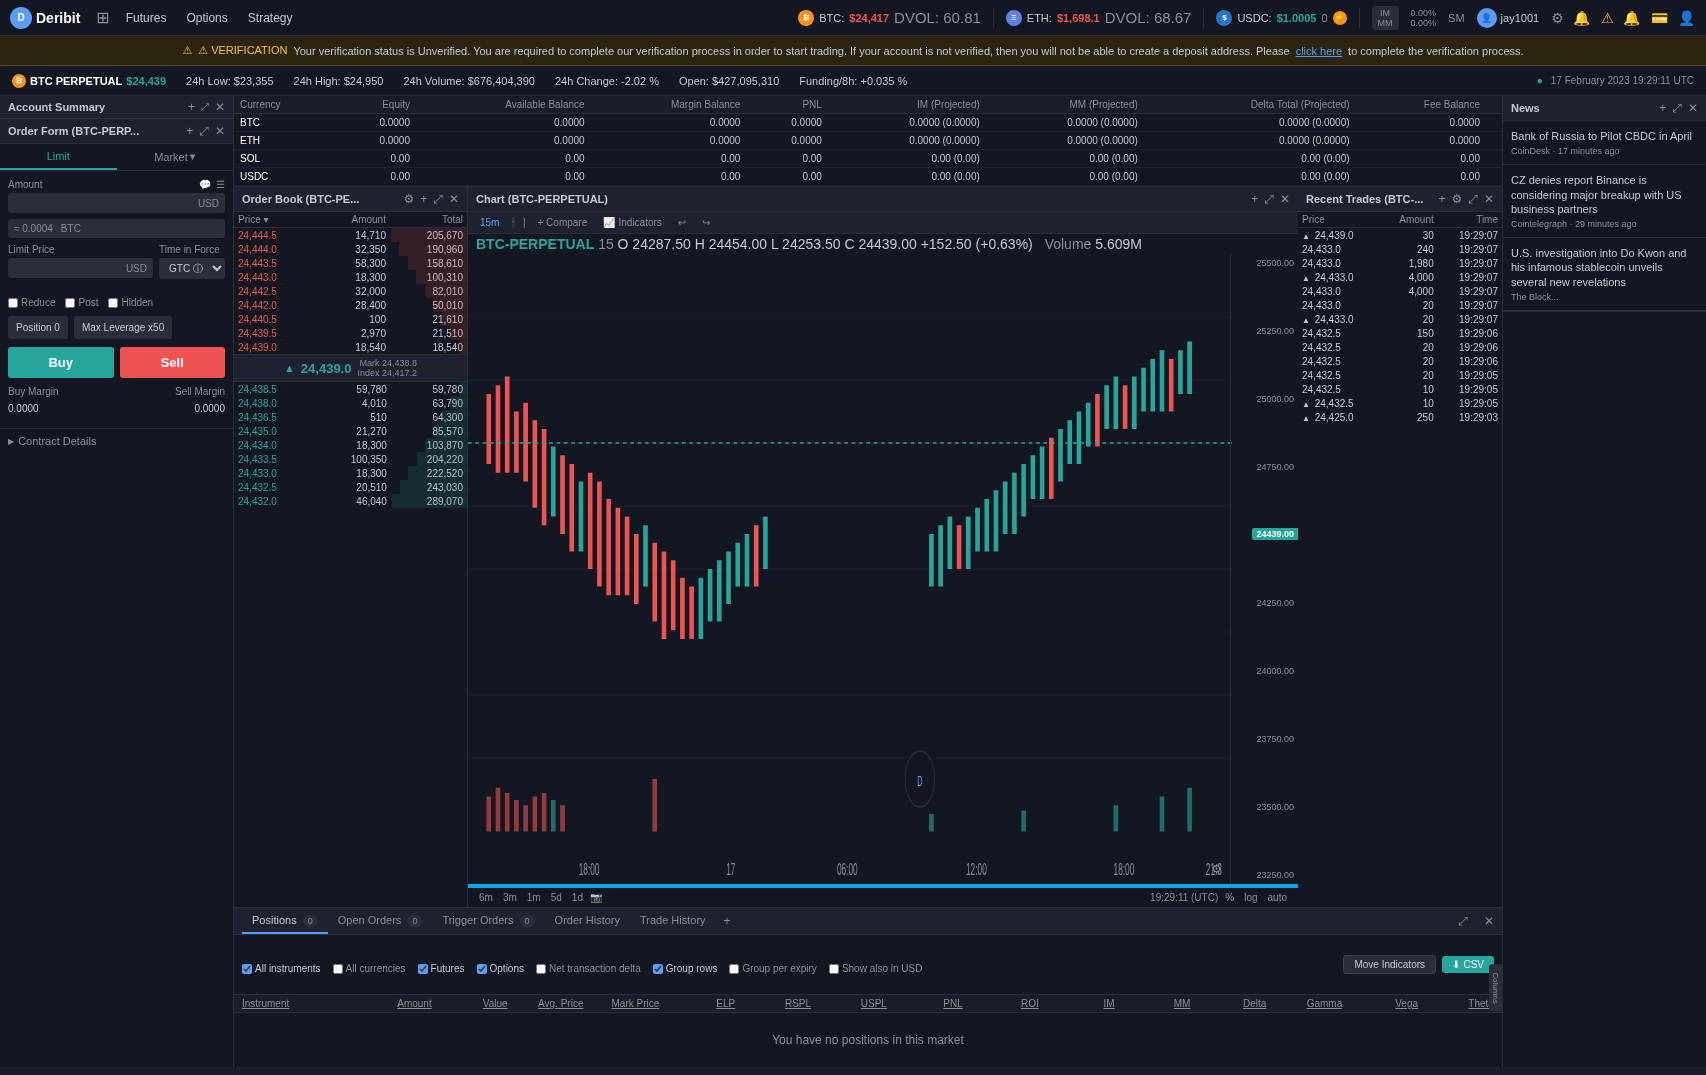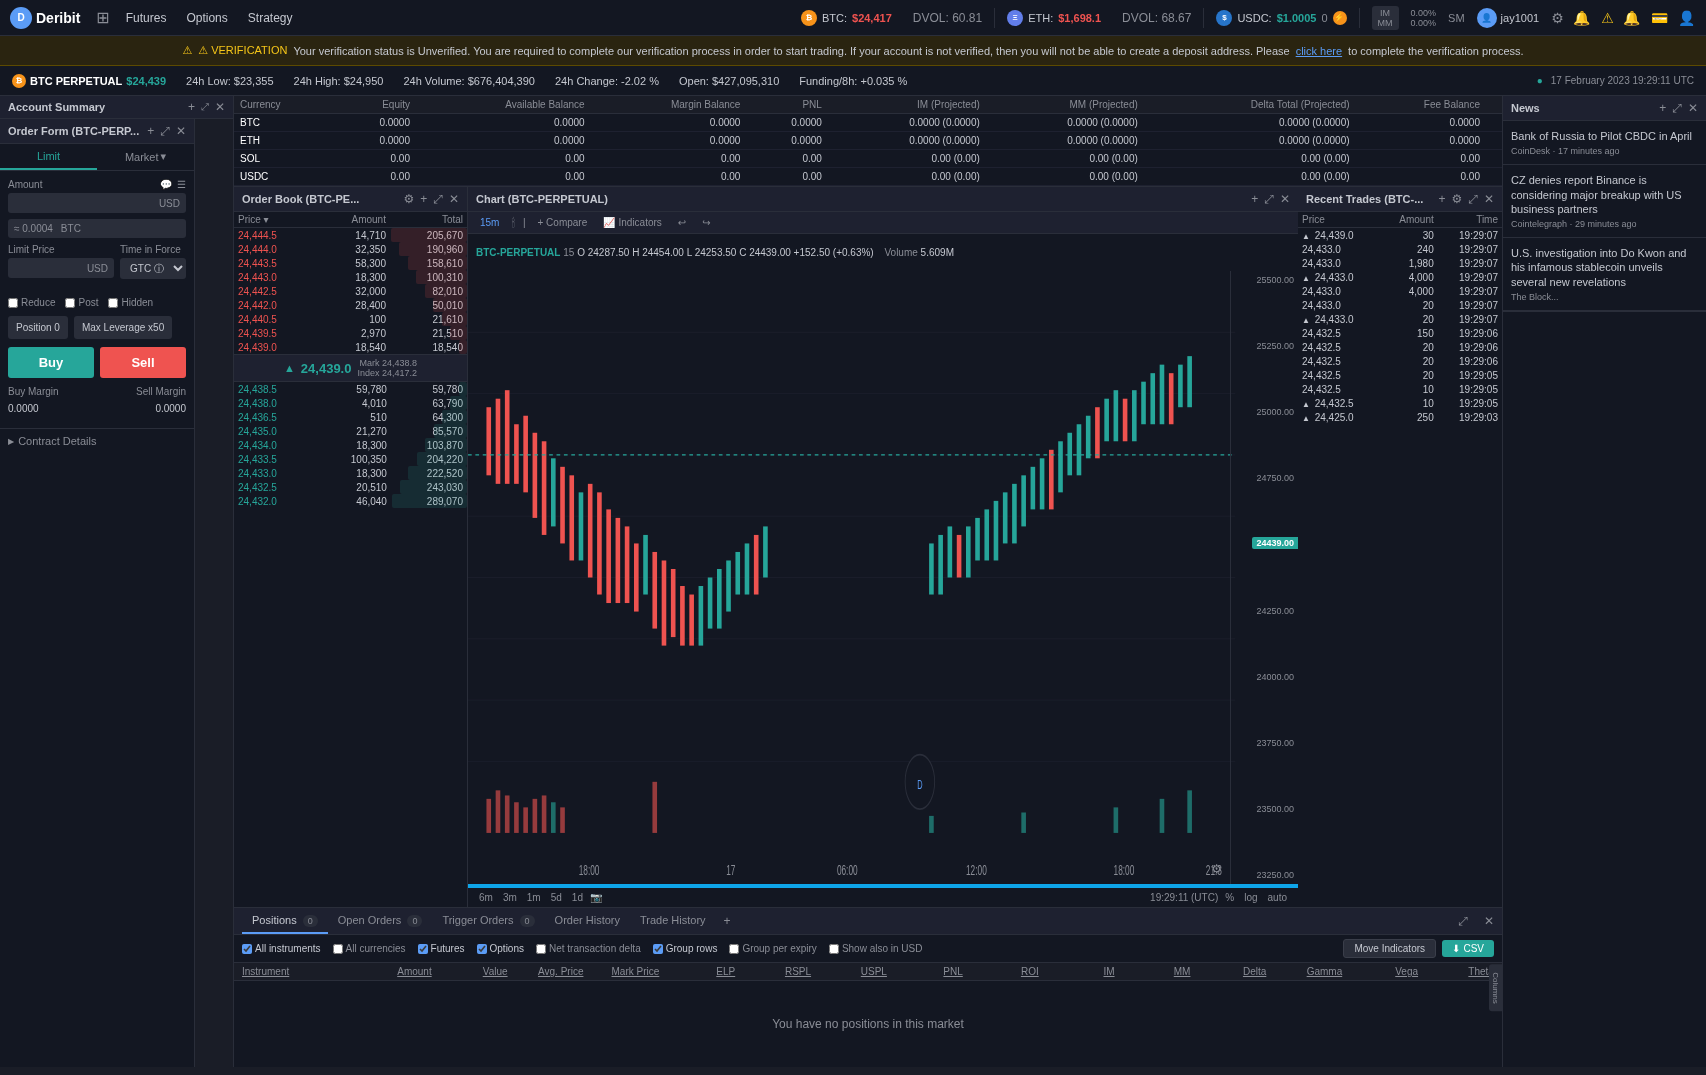--- a/index.html
+++ b/index.html
@@ -66,21 +66,21 @@
     .ticker-icon {
       width: 16px; height: 16px;
       border-radius: 50%;
       display: flex; align-items: center; justify-content: center;
       font-size: 8px; font-weight: bold;
     }
     .btc-icon { background: #f7931a; color: #fff; }
     .eth-icon { background: #627eea; color: #fff; }
     .usdc-icon { background: #2775ca; color: #fff; }
     .ticker-price { color: #ef5350; font-weight: bold; }
-    .ticker-dvol { color: #8a8d96; font-size: 12px; margin-left: 16px; }
+    .ticker-dvol { color: #8a8d96; font-size: 15px; }
     .divider-v { width: 1px; height: 20px; background: #2a2e3a; }
     .im-mm {
       background: #2a2e3a;
       padding: 2px 6px;
       border-radius: 3px;
       font-size: 9px;
       color: #8a8d96;
       text-align: center;
     }
     .nav-icons {
@@ -205,21 +205,21 @@
       padding: 3px 6px;
       text-align: right;
       border-bottom: 1px solid #1e2130;
       color: #c5c8d0;
       white-space: nowrap;
     }
     .acc-table td:first-child { text-align: left; color: #fff; }
 
     
     .order-form-panel {
-      width: 195px;
+      width: 234px;
       background: #131722;
       border-right: 1px solid #2a2e3a;
       flex-shrink: 0;
     }
     .tabs-row {
       display: flex;
       border-bottom: 1px solid #2a2e3a;
     }
     .tab {
       flex: 1;
@@ -431,22 +431,22 @@
     .chart-btn {
       background: transparent;
       border: none;
       color: #8a8d96;
       font-size: 10px;
       cursor: pointer;
       padding: 2px 4px;
     }
     .chart-btn.active { color: #5b9cf6; }
     .chart-info-row {
-      padding: 13px 8px;
-      font-size: 10px;
+      padding: 2px 8px;
+      font-size: 14px;
       color: #c5c8d0;
     }
     .chart-body {
       flex: 1;
       position: relative;
       overflow: hidden;
       background: #131722;
     }
     .price-axis {
       position: absolute;
@@ -551,22 +551,22 @@
     .pos-tab-badge {
       background: #2a2e3a;
       border-radius: 10px;
       padding: 1px 5px;
       font-size: 9px;
       color: #8a8d96;
       margin-left: 3px;
     }
     .positions-toolbar {
       display: flex;
-      align-items: center;
-      padding: 4px 8px;
+      align-items: flex-end;
+      padding: 20px 8px;
       gap: 12px;
       border-bottom: 1px solid #2a2e3a;
       background: #131722;
       font-size: 10px;
     }
     .filter-item {
       display: flex;
       align-items: center;
       gap: 3px;
       cursor: pointer;

